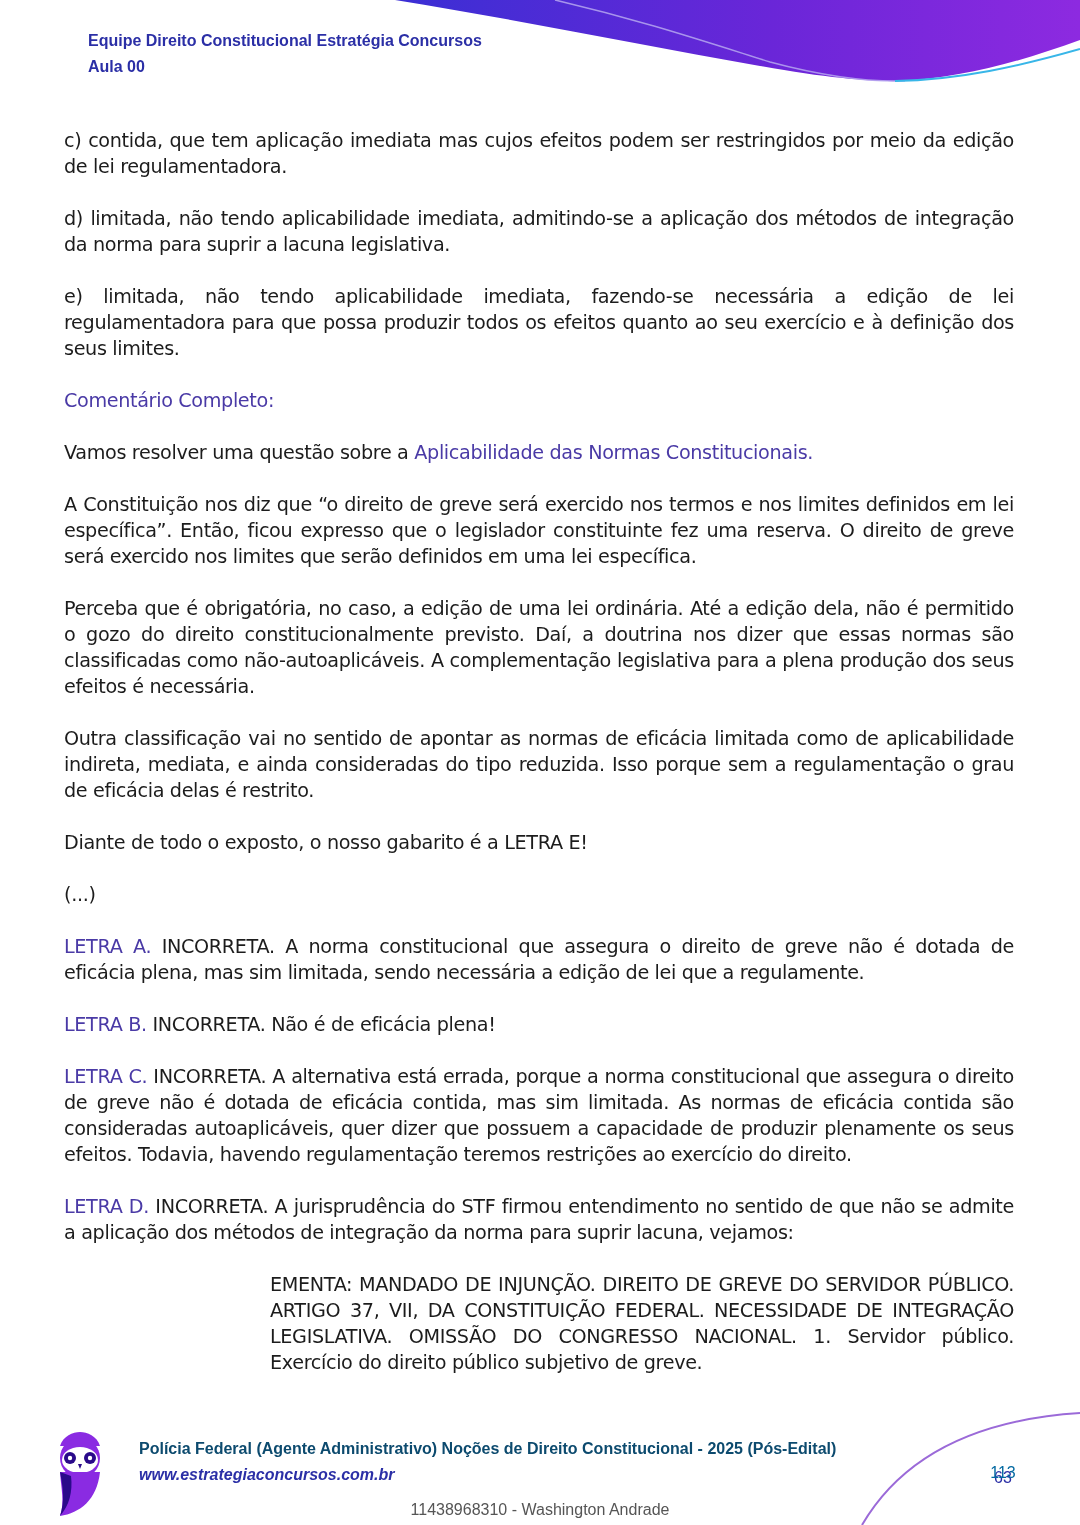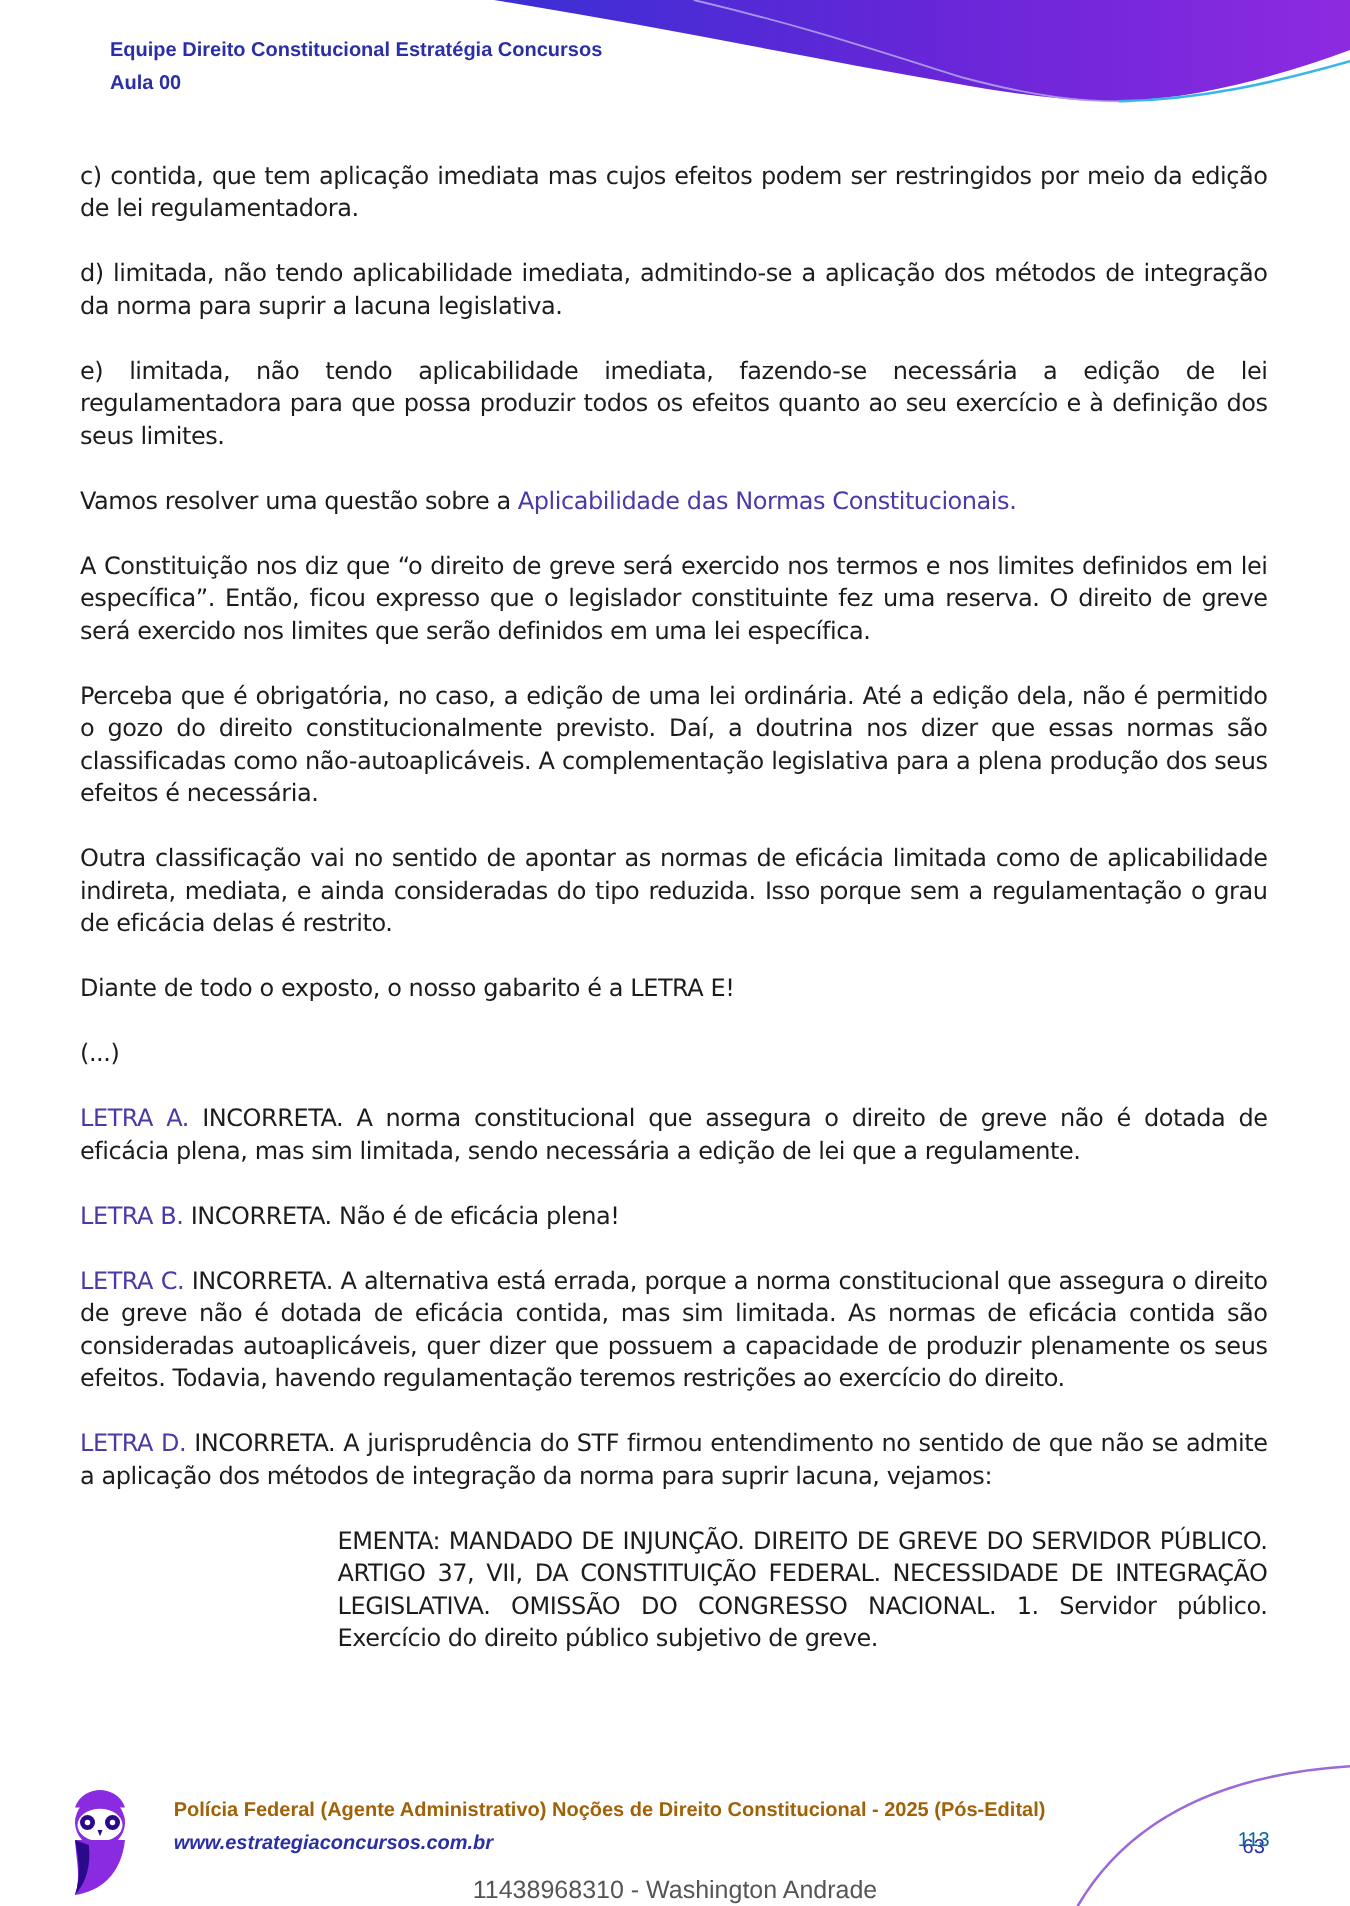--- a/index.html
+++ b/index.html
@@ -69,21 +69,21 @@
       width: 50px;
       height: 90px;
     }
     .footer-course {
       position: absolute;
       left: 139px;
       top: 40px;
       font-family: "Liberation Sans", sans-serif;
       font-weight: bold;
       font-size: 16px;
-      color: #a16207;
+      color: #0c4a6e;
       text-align: center;
     }
     .footer-url {
       position: absolute;
       left: 139px;
       top: 66px;
       font-family: "Liberation Sans", sans-serif;
       font-weight: bold;
       font-style: italic;
       font-size: 16px;
@@ -110,21 +110,21 @@
       text-align: center;
       width: 34px;
     }
     .footer-watermark {
       position: absolute;
       left: 0;
       width: 1080px;
       top: 101px;
       text-align: center;
       font-family: "Liberation Sans", sans-serif;
-      font-size: 20px;
+      font-size: 16px;
       color: #555555;
     }
     .footer-arc {
       position: absolute;
       left: 0;
       top: 0;
       width: 1080px;
       height: 125px;
     }
   </style>
@@ -147,20 +147,21 @@
 <div class="header-text">
   <div>Equipe Direito Constitucional Estratégia Concursos</div>
   <div>Aula 00</div>
 </div>
 
 <div class="content">
   <p>c) contida, que tem aplicação imediata mas cujos efeitos podem ser restringidos por meio da edição de lei regulamentadora.</p>
   <p>d) limitada, não tendo aplicabilidade imediata, admitindo-se a aplicação dos métodos de integração da norma para suprir a lacuna legislativa.</p>
   <p>e) limitada, não tendo aplicabilidade imediata, fazendo-se necessária a edição de lei regulamentadora para que possa produzir todos os efeitos quanto ao seu exercício e à definição dos seus limites.</p>
 
+  <p class="accent">Comentário Completo:</p>
 
   <p><span>Vamos resolver uma questão sobre a </span><span class="accent">Aplicabilidade das Normas Constitucionais.</span></p>
 
   <p>A Constituição nos diz que “o direito de greve será exercido nos termos e nos limites definidos em lei específica”. Então, ficou expresso que o legislador constituinte fez uma reserva. O direito de greve será exercido nos limites que serão definidos em uma lei específica.</p>
   <p>Perceba que é obrigatória, no caso, a edição de uma lei ordinária. Até a edição dela, não é permitido o gozo do direito constitucionalmente previsto. Daí, a doutrina nos dizer que essas normas são classificadas como não-autoaplicáveis. A complementação legislativa para a plena produção dos seus efeitos é necessária.</p>
   <p>Outra classificação vai no sentido de apontar as normas de eficácia limitada como de aplicabilidade indireta, mediata, e ainda consideradas do tipo reduzida. Isso porque sem a regulamentação o grau de eficácia delas é restrito.</p>
   <p>Diante de todo o exposto, o nosso gabarito é a LETRA E!</p>
   <p>(...)</p>
 
   <p><span class="accent">LETRA A.</span><span> INCORRETA. A norma constitucional que assegura o direito de greve não é dotada de eficácia plena, mas sim limitada, sendo necessária a edição de lei que a regulamente.</span></p>

